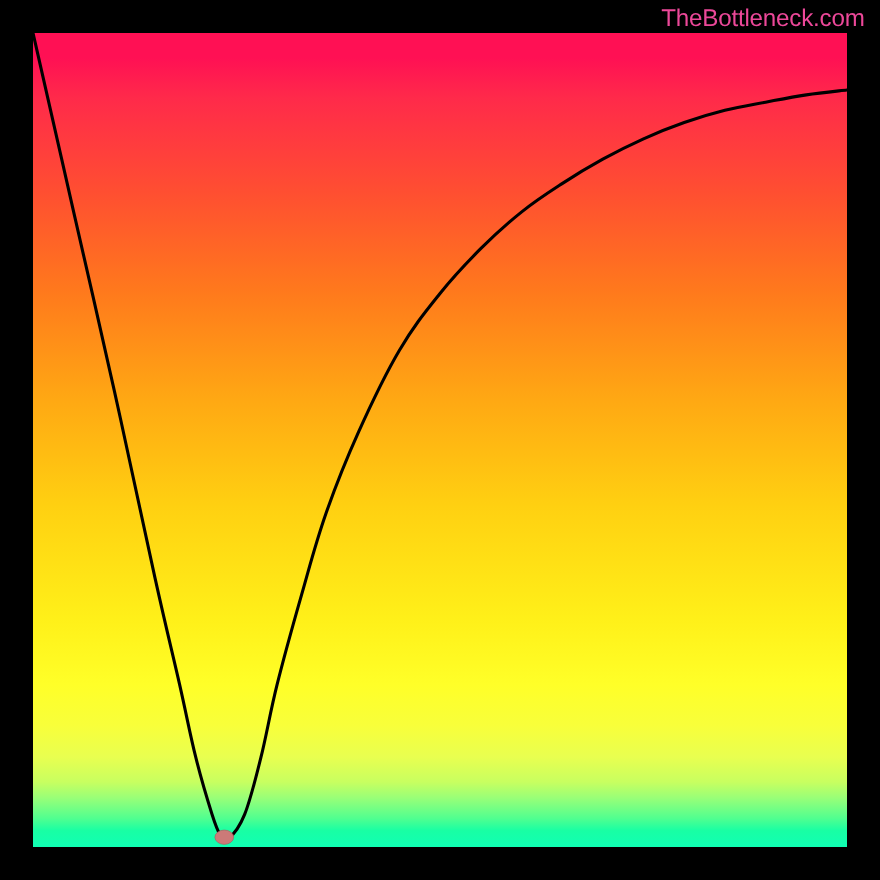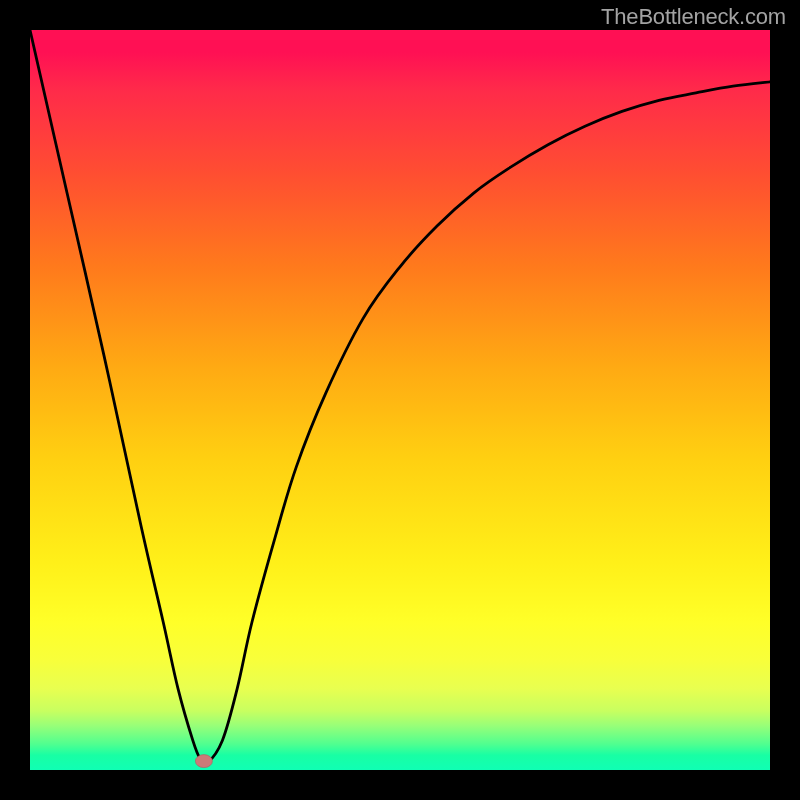--- a/index.html
+++ b/index.html
@@ -61,21 +61,21 @@
   }
   .marker {
     fill: #cc7a78;
     stroke: #a86060;
     stroke-width: 0.6;
   }
   .watermark {
     position: absolute;
     top: 4px;
     right: 14px;
-    color: #a3a3a3;
+    color: #ec4899;
     font-size: 22px;
     font-weight: 500;
     letter-spacing: -0.2px;
     z-index: 10;
   }
 </style>
 </head>
 <body>
 
 <div class="chart-container">

